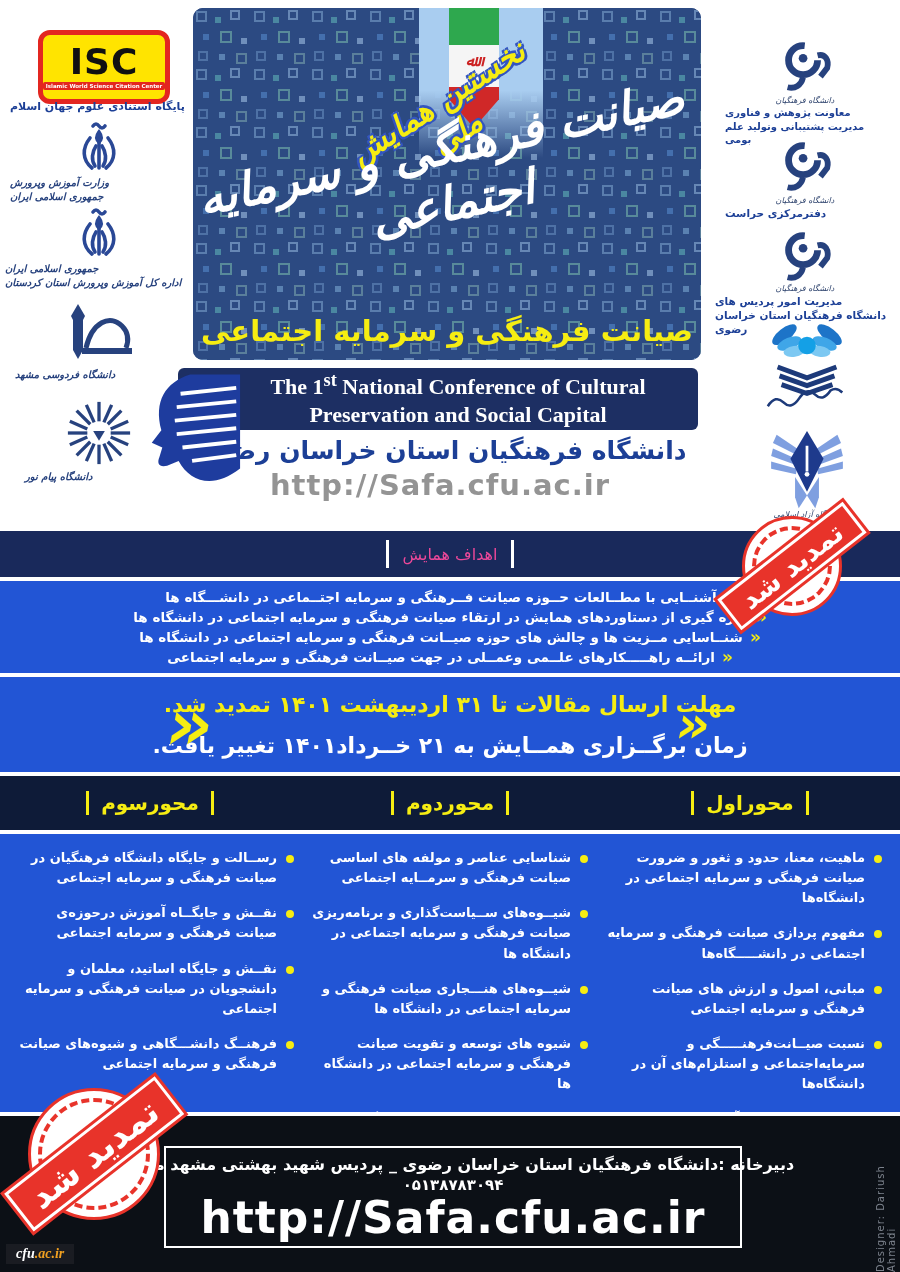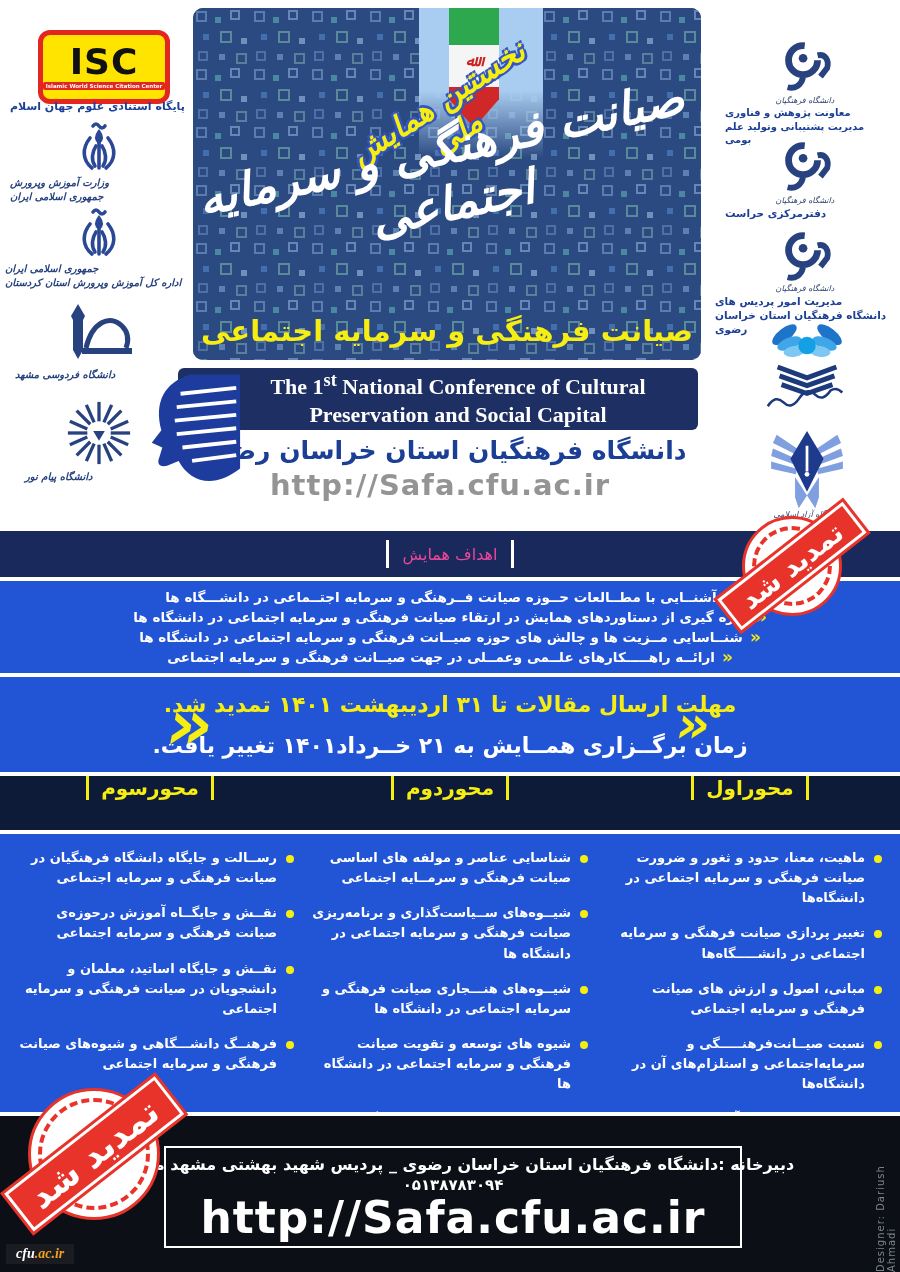--- a/index.html
+++ b/index.html
@@ -59,21 +59,21 @@
 
   .notice{left:0;top:677px;width:900px;height:95px;background:#2255d5;display:flex;
           flex-direction:column;align-items:center;justify-content:center;gap:16px;direction:rtl}
   .notice-l1{color:#f6ed12;font-size:22px;font-weight:800;white-space:nowrap}
   .notice-l2{color:#fff;font-size:22px;font-weight:800;white-space:nowrap}
   .chev{position:absolute;color:#f6ed12;font-weight:800;font-style:italic;line-height:1}
   .chev.big{left:166px;top:688px;font-size:72px}
   .chev.small{left:676px;top:698px;font-size:52px}
 
   .axes-head{left:0;top:776px;width:900px;height:54px;background:#0e1b38;display:flex}
-  .axis-h{width:300px;display:flex;justify-content:center;gap:12px}
+  .axis-h{width:300px;display:flex;align-items:center;justify-content:center;gap:12px}
   .abar{width:3px;height:24px;background:#f6ed12}
   .axis-title{color:#f6ed12;font-size:20px;font-weight:800}
 
   .axes-body{left:0;top:834px;width:900px;height:278px;background:#2255d5}
   .axcol{position:absolute;top:14px;direction:rtl}
   .axcol.c1{right:18px;width:282px}
   .axcol.c2{right:312px;width:278px}
   .axcol.c3{right:606px;width:280px}
   .axitem{position:relative;padding-right:17px;margin-bottom:15px;color:#fff;font-weight:bold;
           font-size:13px;line-height:1.55;text-align:right}
@@ -342,21 +342,21 @@
     <div class="axis-h">
       <span class="abar"></span>
       <span class="axis-title">محوراول</span>
       <span class="abar"></span>
     </div>
   </div>
 
   <div class="abs axes-body">
     <div class="axcol c1">
       <div class="axitem">ماهیت، معنا، حدود و ثغور و ضرورت صیانت فرهنگی و سرمایه اجتماعی در دانشگاه‌ها</div>
-      <div class="axitem">تغییر پردازی صیانت فرهنگی و سرمایه اجتماعی در دانشـــــگاه‌ها</div>
+      <div class="axitem">مفهوم پردازی صیانت فرهنگی و سرمایه اجتماعی در دانشـــــگاه‌ها</div>
       <div class="axitem">مبانی، اصول و ارزش های صیانت فرهنگی و سرمایه اجتماعی</div>
       <div class="axitem">نسبت صیــانت‌فرهنـــــگی و سرمایه‌اجتماعی و استلزام‌های آن در دانشگاه‌ها</div>
       <div class="axitem">چالش‌ها، تهدیدها و آسیب ها در حوزه  صیانت فرهنگی و سرمایه اجتماعی</div>
     </div>
     <div class="axcol c3">
       <div class="axitem">رســالت و جایگاه دانشگاه فرهنگیان در صیانت فرهنگی و سرمایه اجتماعی</div>
       <div class="axitem">نقــش و جایگــاه آموزش درحوزه‌ی صیانت فرهنگی و سرمایه اجتماعی</div>
       <div class="axitem">نقــش و جایگاه اساتید، معلمان و دانشجویان در صیانت فرهنگی  و سرمایه اجتماعی</div>
       <div class="axitem">فرهنــگ دانشـــگاهی و شیوه‌های صیانت فرهنگی و سرمایه اجتماعی</div>
     </div>

